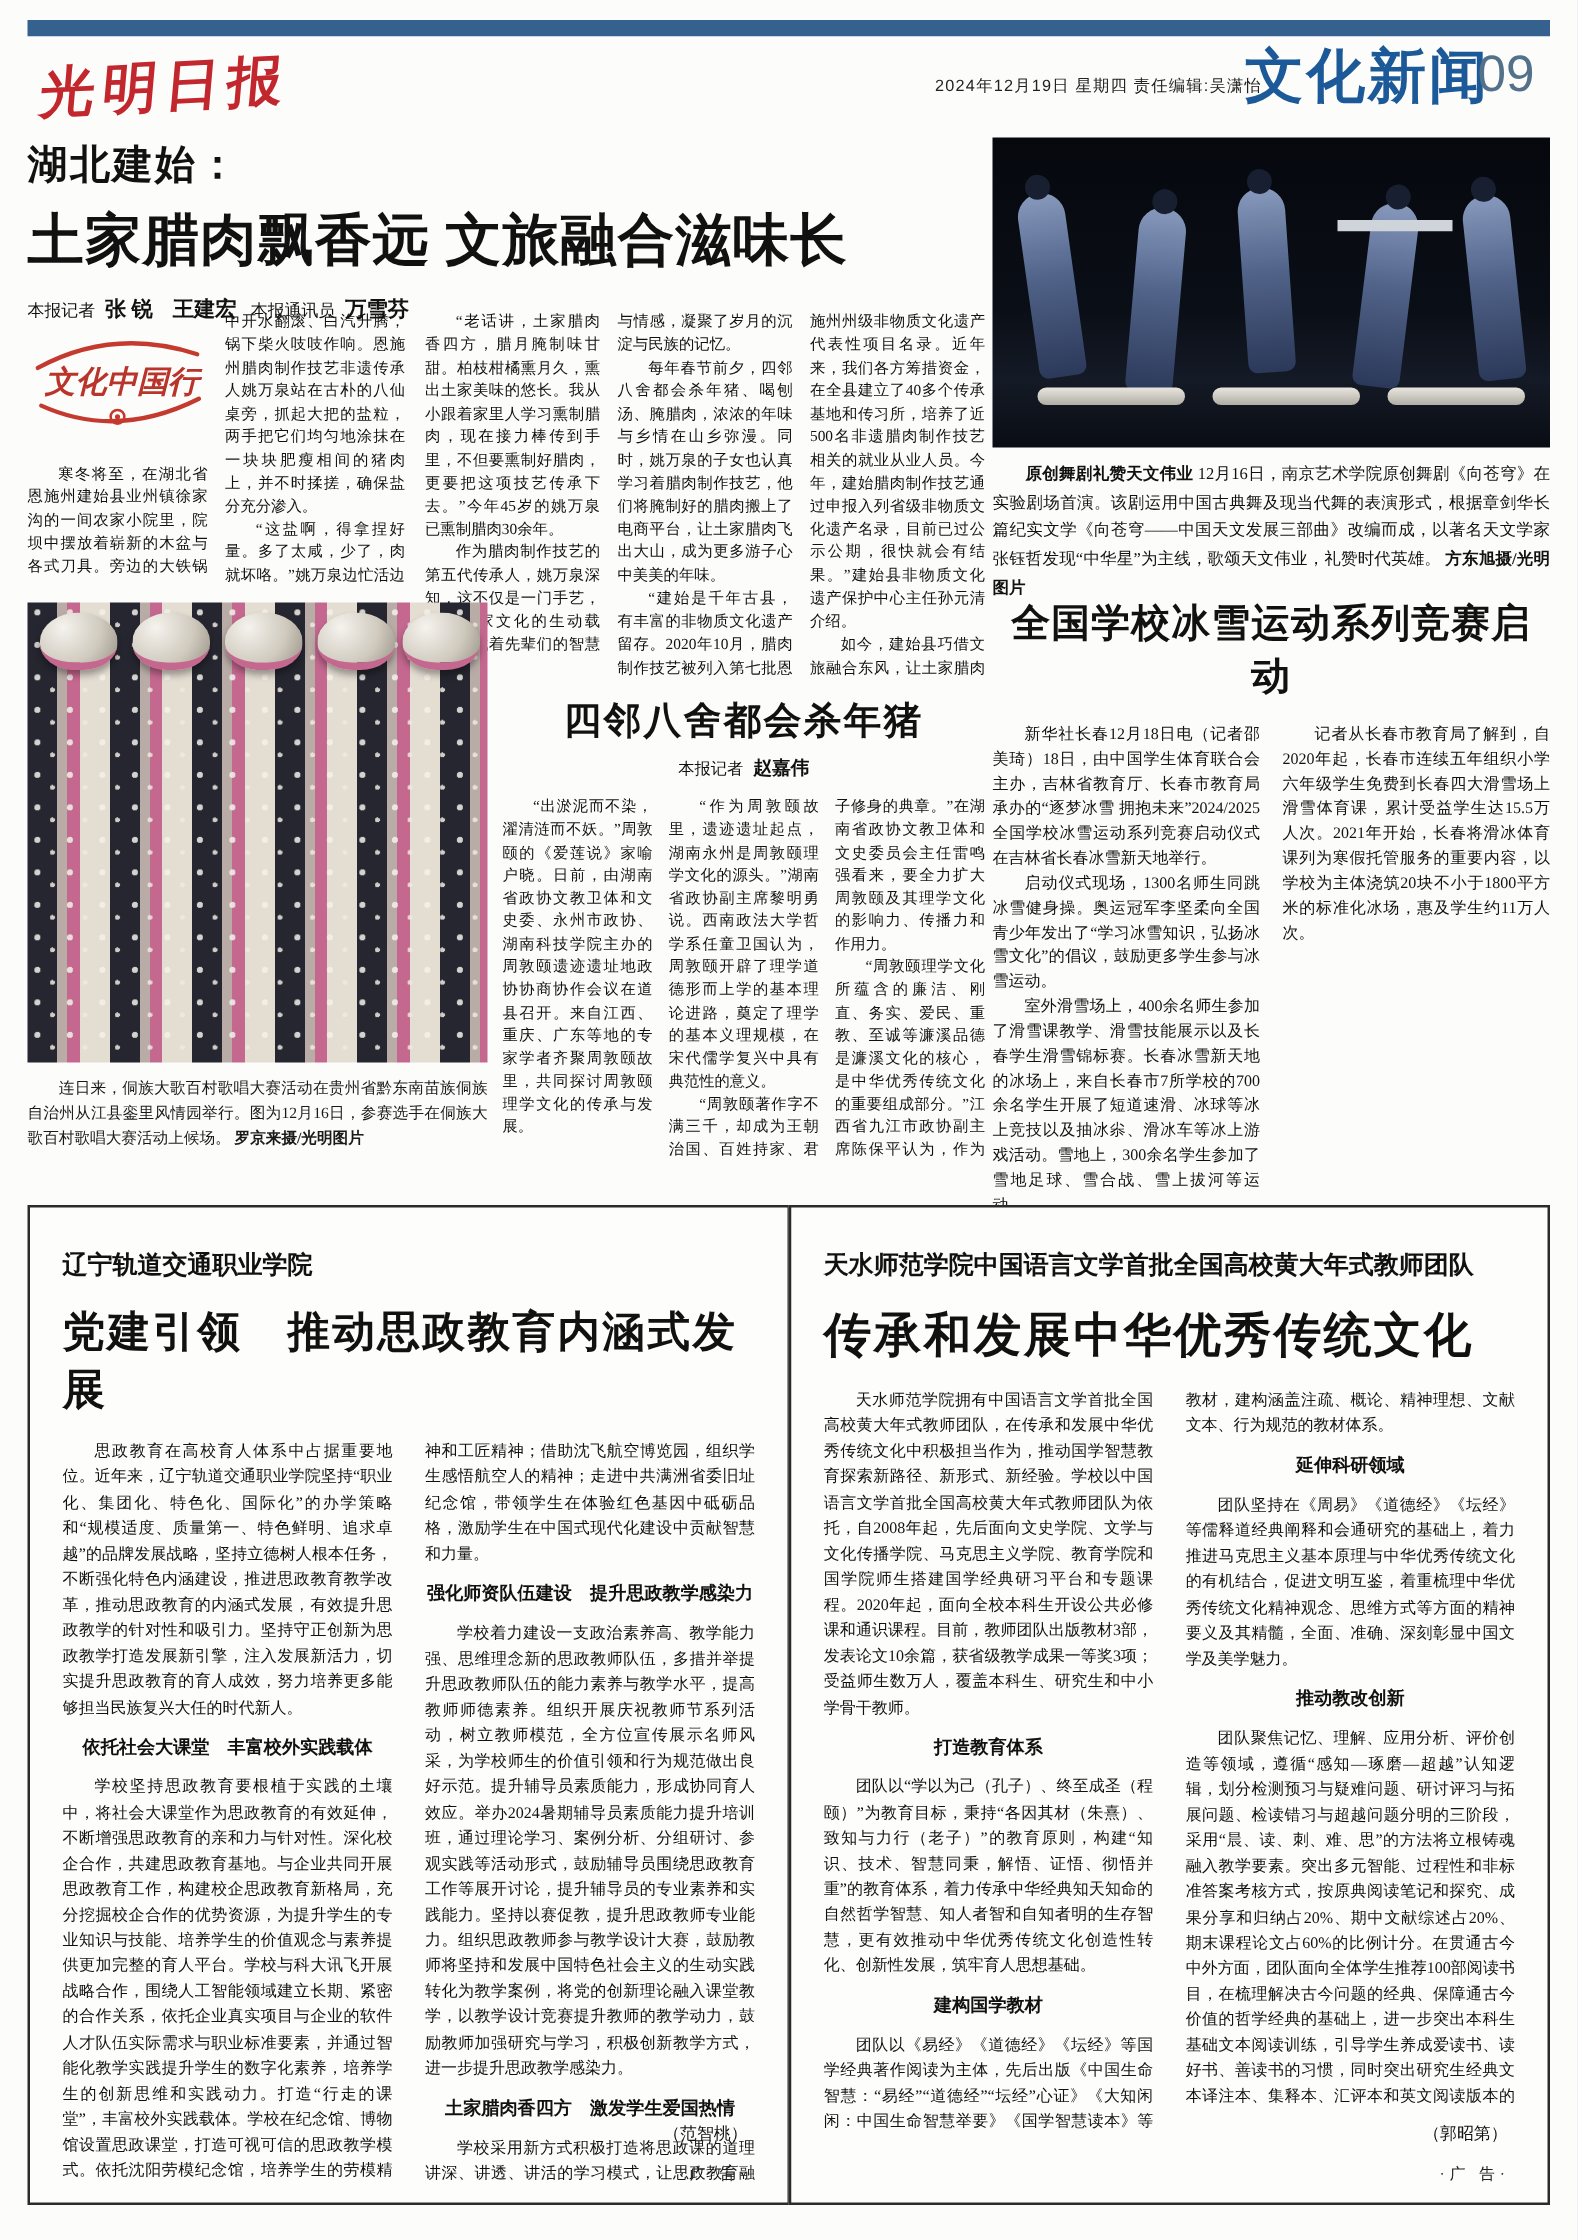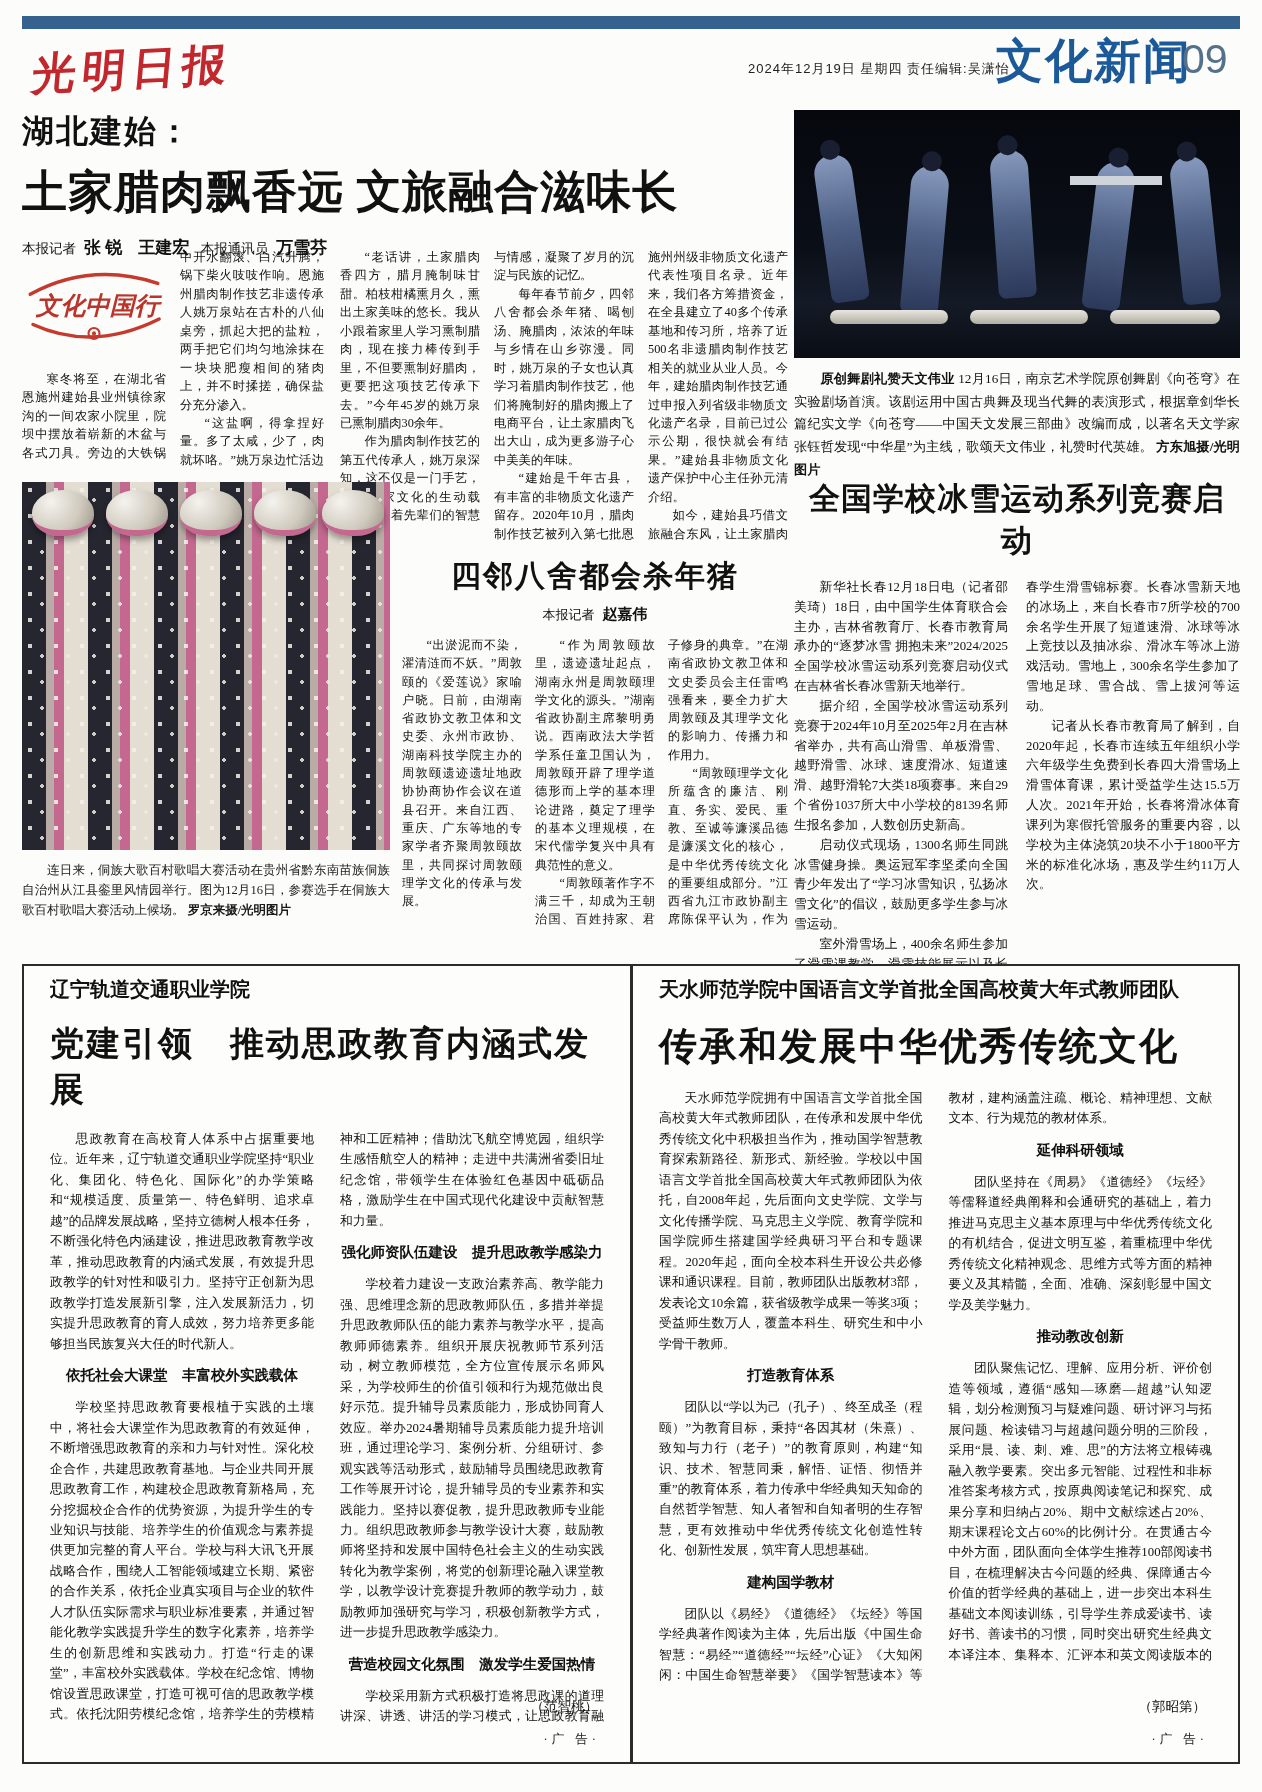--- a/index.html
+++ b/index.html
@@ -75,21 +75,21 @@
   .art-ailian { position:absolute; left:402px; top:556px; width:386px; }
   .headline-ailian { font-size:30px; font-weight:900; text-align:center; letter-spacing:2px; }
   .byline-ailian { text-align:center; margin-top:8px; font-size:13px; }
   .byline-ailian b { font-size:15px; margin-left:8px; }
   .body-ailian { margin-top:12px; height:300px; column-count:3; column-gap:13px;
                  column-fill:auto; overflow:hidden; }
   .body-ailian p { font-size:12.2px; line-height:1.5; }
 
   
   .ad-box { position:absolute; top:964px; height:800px; border:2px solid #2b2b2b;
-            background:#fdfdfb; padding:10px 26px; }
+            background:#fdfdfb; padding:32px 26px; }
   .ad-left  { left:22px;  width:610px; }
   .ad-right { left:631px; width:609px; }
   .ad-kicker { font-family:"Liberation Sans", sans-serif; font-weight:bold; font-size:20px; }
   .ad-headline { font-size:34px; font-weight:900; text-align:left; letter-spacing:2px;
                  margin:18px 0 16px; }
   .ad-body { height:614px; column-count:2; column-gap:26px; column-fill:auto; overflow:hidden; }
   .ad-body p { font-size:12.8px; line-height:1.6; text-indent:2em; text-align:justify; margin:0; }
   .ad-body h4 { font-family:"Liberation Sans", sans-serif; font-size:14.5px; text-align:center;
                 margin:12px 0; break-inside:avoid; }
   .ad-sign { position:absolute; right:32px; bottom:46px; font-size:13.5px; }
@@ -153,21 +153,20 @@
   <div class="caption-dance">
     <span class="lead">原创舞剧礼赞天文伟业</span>
     <span>12月16日，南京艺术学院原创舞剧《向苍穹》在实验剧场首演。该剧运用中国古典舞及现当代舞的表演形式，根据章剑华长篇纪实文学《向苍穹——中国天文发展三部曲》改编而成，以著名天文学家张钰哲发现“中华星”为主线，歌颂天文伟业，礼赞时代英雄。</span>
     <span class="credit">方东旭摄/光明图片</span>
   </div>
 
   <div class="art-bingxue">
     <div class="headline-bingxue">全国学校冰雪运动系列竞赛启动</div>
     <div class="body-bingxue news-body">
         <p>新华社长春12月18日电（记者邵美琦）18日，由中国学生体育联合会主办，吉林省教育厅、长春市教育局承办的“逐梦冰雪 拥抱未来”2024/2025全国学校冰雪运动系列竞赛启动仪式在吉林省长春冰雪新天地举行。</p>
-        <p>据介绍，全国学校冰雪运动系列竞赛于2024年10月至2025年2月在吉林省举办，共有高山滑雪、单板滑雪、越野滑雪、冰球、速度滑冰、短道速滑、越野滑轮7大类18项赛事。来自29个省份1037所大中小学校的8139名师生报名参加，人数创历史新高。</p>
         <p>启动仪式现场，1300名师生同跳冰雪健身操。奥运冠军李坚柔向全国青少年发出了“学习冰雪知识，弘扬冰雪文化”的倡议，鼓励更多学生参与冰雪运动。</p>
         <p>室外滑雪场上，400余名师生参加了滑雪课教学、滑雪技能展示以及长春学生滑雪锦标赛。长春冰雪新天地的冰场上，来自长春市7所学校的700余名学生开展了短道速滑、冰球等冰上竞技以及抽冰尜、滑冰车等冰上游戏活动。雪地上，300余名学生参加了雪地足球、雪合战、雪上拔河等运动。</p>
         <p>记者从长春市教育局了解到，自2020年起，长春市连续五年组织小学六年级学生免费到长春四大滑雪场上滑雪体育课，累计受益学生达15.5万人次。2021年开始，长春将滑冰体育课列为寒假托管服务的重要内容，以学校为主体浇筑20块不小于1800平方米的标准化冰场，惠及学生约11万人次。</p>
       </div>
   </div>
 
   <div class="photo-song">
     <div class="bead-overlay"></div>
     <div class="headdress" style="left:10px"></div>
     <div class="headdress" style="left:84px"></div>
@@ -195,21 +194,21 @@
 
   <div class="ad-box ad-left">
     <div class="ad-kicker">辽宁轨道交通职业学院</div>
     <div class="ad-headline">党建引领　推动思政教育内涵式发展</div>
     <div class="ad-body">
         <p>思政教育在高校育人体系中占据重要地位。近年来，辽宁轨道交通职业学院坚持“职业化、集团化、特色化、国际化”的办学策略和“规模适度、质量第一、特色鲜明、追求卓越”的品牌发展战略，坚持立德树人根本任务，不断强化特色内涵建设，推进思政教育教学改革，推动思政教育的内涵式发展，有效提升思政教学的针对性和吸引力。坚持守正创新为思政教学打造发展新引擎，注入发展新活力，切实提升思政教育的育人成效，努力培养更多能够担当民族复兴大任的时代新人。</p>
         <h4>依托社会大课堂　丰富校外实践载体</h4>
         <p>学校坚持思政教育要根植于实践的土壤中，将社会大课堂作为思政教育的有效延伸，不断增强思政教育的亲和力与针对性。深化校企合作，共建思政教育基地。与企业共同开展思政教育工作，构建校企思政教育新格局，充分挖掘校企合作的优势资源，为提升学生的专业知识与技能、培养学生的价值观念与素养提供更加完整的育人平台。学校与科大讯飞开展战略合作，围绕人工智能领域建立长期、紧密的合作关系，依托企业真实项目与企业的软件人才队伍实际需求与职业标准要素，并通过智能化教学实践提升学生的数字化素养，培养学生的创新思维和实践动力。打造“行走的课堂”，丰富校外实践载体。学校在纪念馆、博物馆设置思政课堂，打造可视可信的思政教学模式。依托沈阳劳模纪念馆，培养学生的劳模精神和工匠精神；借助沈飞航空博览园，组织学生感悟航空人的精神；走进中共满洲省委旧址纪念馆，带领学生在体验红色基因中砥砺品格，激励学生在中国式现代化建设中贡献智慧和力量。</p>
         <h4>强化师资队伍建设　提升思政教学感染力</h4>
         <p>学校着力建设一支政治素养高、教学能力强、思维理念新的思政教师队伍，多措并举提升思政教师队伍的能力素养与教学水平，提高教师师德素养。组织开展庆祝教师节系列活动，树立教师模范，全方位宣传展示名师风采，为学校师生的价值引领和行为规范做出良好示范。提升辅导员素质能力，形成协同育人效应。举办2024暑期辅导员素质能力提升培训班，通过理论学习、案例分析、分组研讨、参观实践等活动形式，鼓励辅导员围绕思政教育工作等展开讨论，提升辅导员的专业素养和实践能力。坚持以赛促教，提升思政教师专业能力。组织思政教师参与教学设计大赛，鼓励教师将坚持和发展中国特色社会主义的生动实践转化为教学案例，将党的创新理论融入课堂教学，以教学设计竞赛提升教师的教学动力，鼓励教师加强研究与学习，积极创新教学方式，进一步提升思政教学感染力。</p>
-        <h4>营造校园文化氛围　激发学生爱国热情</h4>
+        <h4>土家腊肉香四方　激发学生爱国热情</h4>
         <p>学校采用新方式积极打造将思政课的道理讲深、讲透、讲活的学习模式，让思政教育融入高校教育管理工作的方方面面，为学生创建良好的校园文化环境，推动思政教育工作向纵深发展。开展校内实践活动，提高思政教育针对性。开展思政沙龙活动，以弘扬辽宁“六地”红色文化资源为主线，以案例讲解、主题研讨等形式丰富教学内容，激发学生学习的积极性，培养学生的社会责任感。增强学生的职业认同感，激发学生的社会责任意识，举办思政沙龙活动，为思政教育工作注入源源不断的精神动力。创新思政授课形式，打造有故事、“有温度”的课堂教学环境。邀请志愿军老战士开展思政专题讲座，通过亲身经历向学生讲述那段烽火岁月，加深学生对抗美援朝精神的理解与认同；以生动形象的方式向学生开展爱国主义教育，激发学生爱国热情，鼓励学生主动承担起民族复兴、国家振兴的时代大任。</p>
       </div>
     <div class="ad-sign">（范智桃）</div>
     <div class="ad-mark">·广 告·</div>
   </div>
 
   <div class="ad-box ad-right">
     <div class="ad-kicker">天水师范学院中国语言文学首批全国高校黄大年式教师团队</div>
     <div class="ad-headline" style="font-size:38px">传承和发展中华优秀传统文化</div>
     <div class="ad-body">

